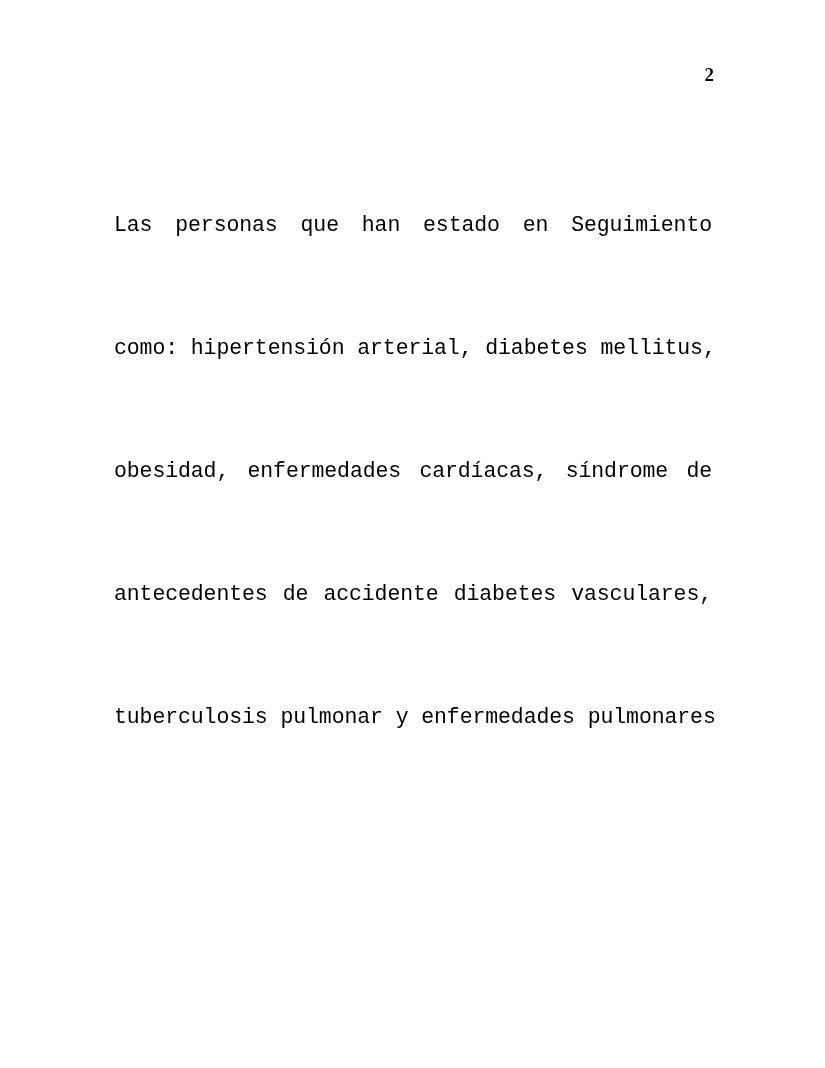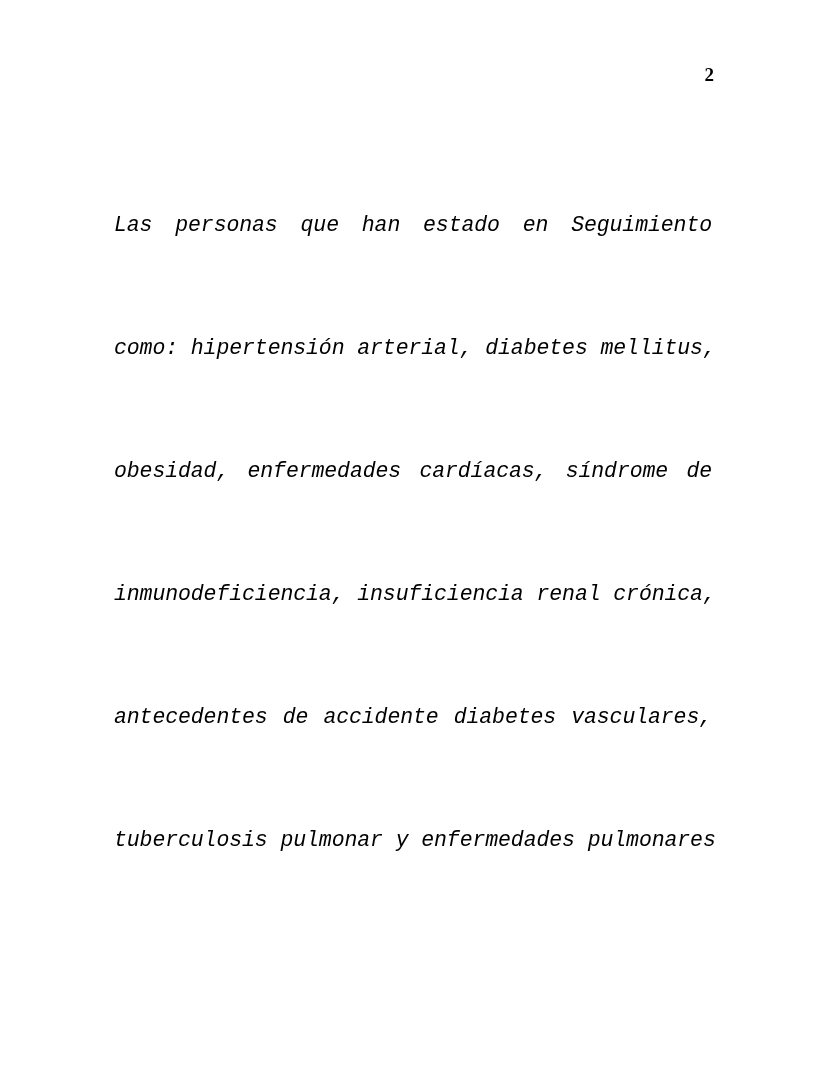--- a/index.html
+++ b/index.html
@@ -61,36 +61,34 @@
   }
 
   
   .tline {
     display: block;
     text-align: justify;
     text-align-last: justify;
     white-space: pre;
     font-size: 21.5px;
     line-height: 41px;
-    font-style: italic;
   }
 </style>
 </head>
 <body>
 
 <div class="page">
 
   <div class="page-number">2</div>
 
   <div class="content">
 
     <p class="para">
       <span class="tline">Las personas que han estado en Seguimiento</span>
       <span class="tline">como: hipertensión arterial, diabetes mellitus,</span>
       <span class="tline">obesidad, enfermedades cardíacas, síndrome de</span>
-      <span class="tline">inmunodeficiencia, insuficiencia renal crónica,</span>
       <span class="tline">antecedentes de accidente diabetes vasculares,</span>
       <span class="tline">tuberculosis pulmonar y enfermedades pulmonares</span>
       
     </p>
 
   </div>
 </div>
 
 </body></html>

